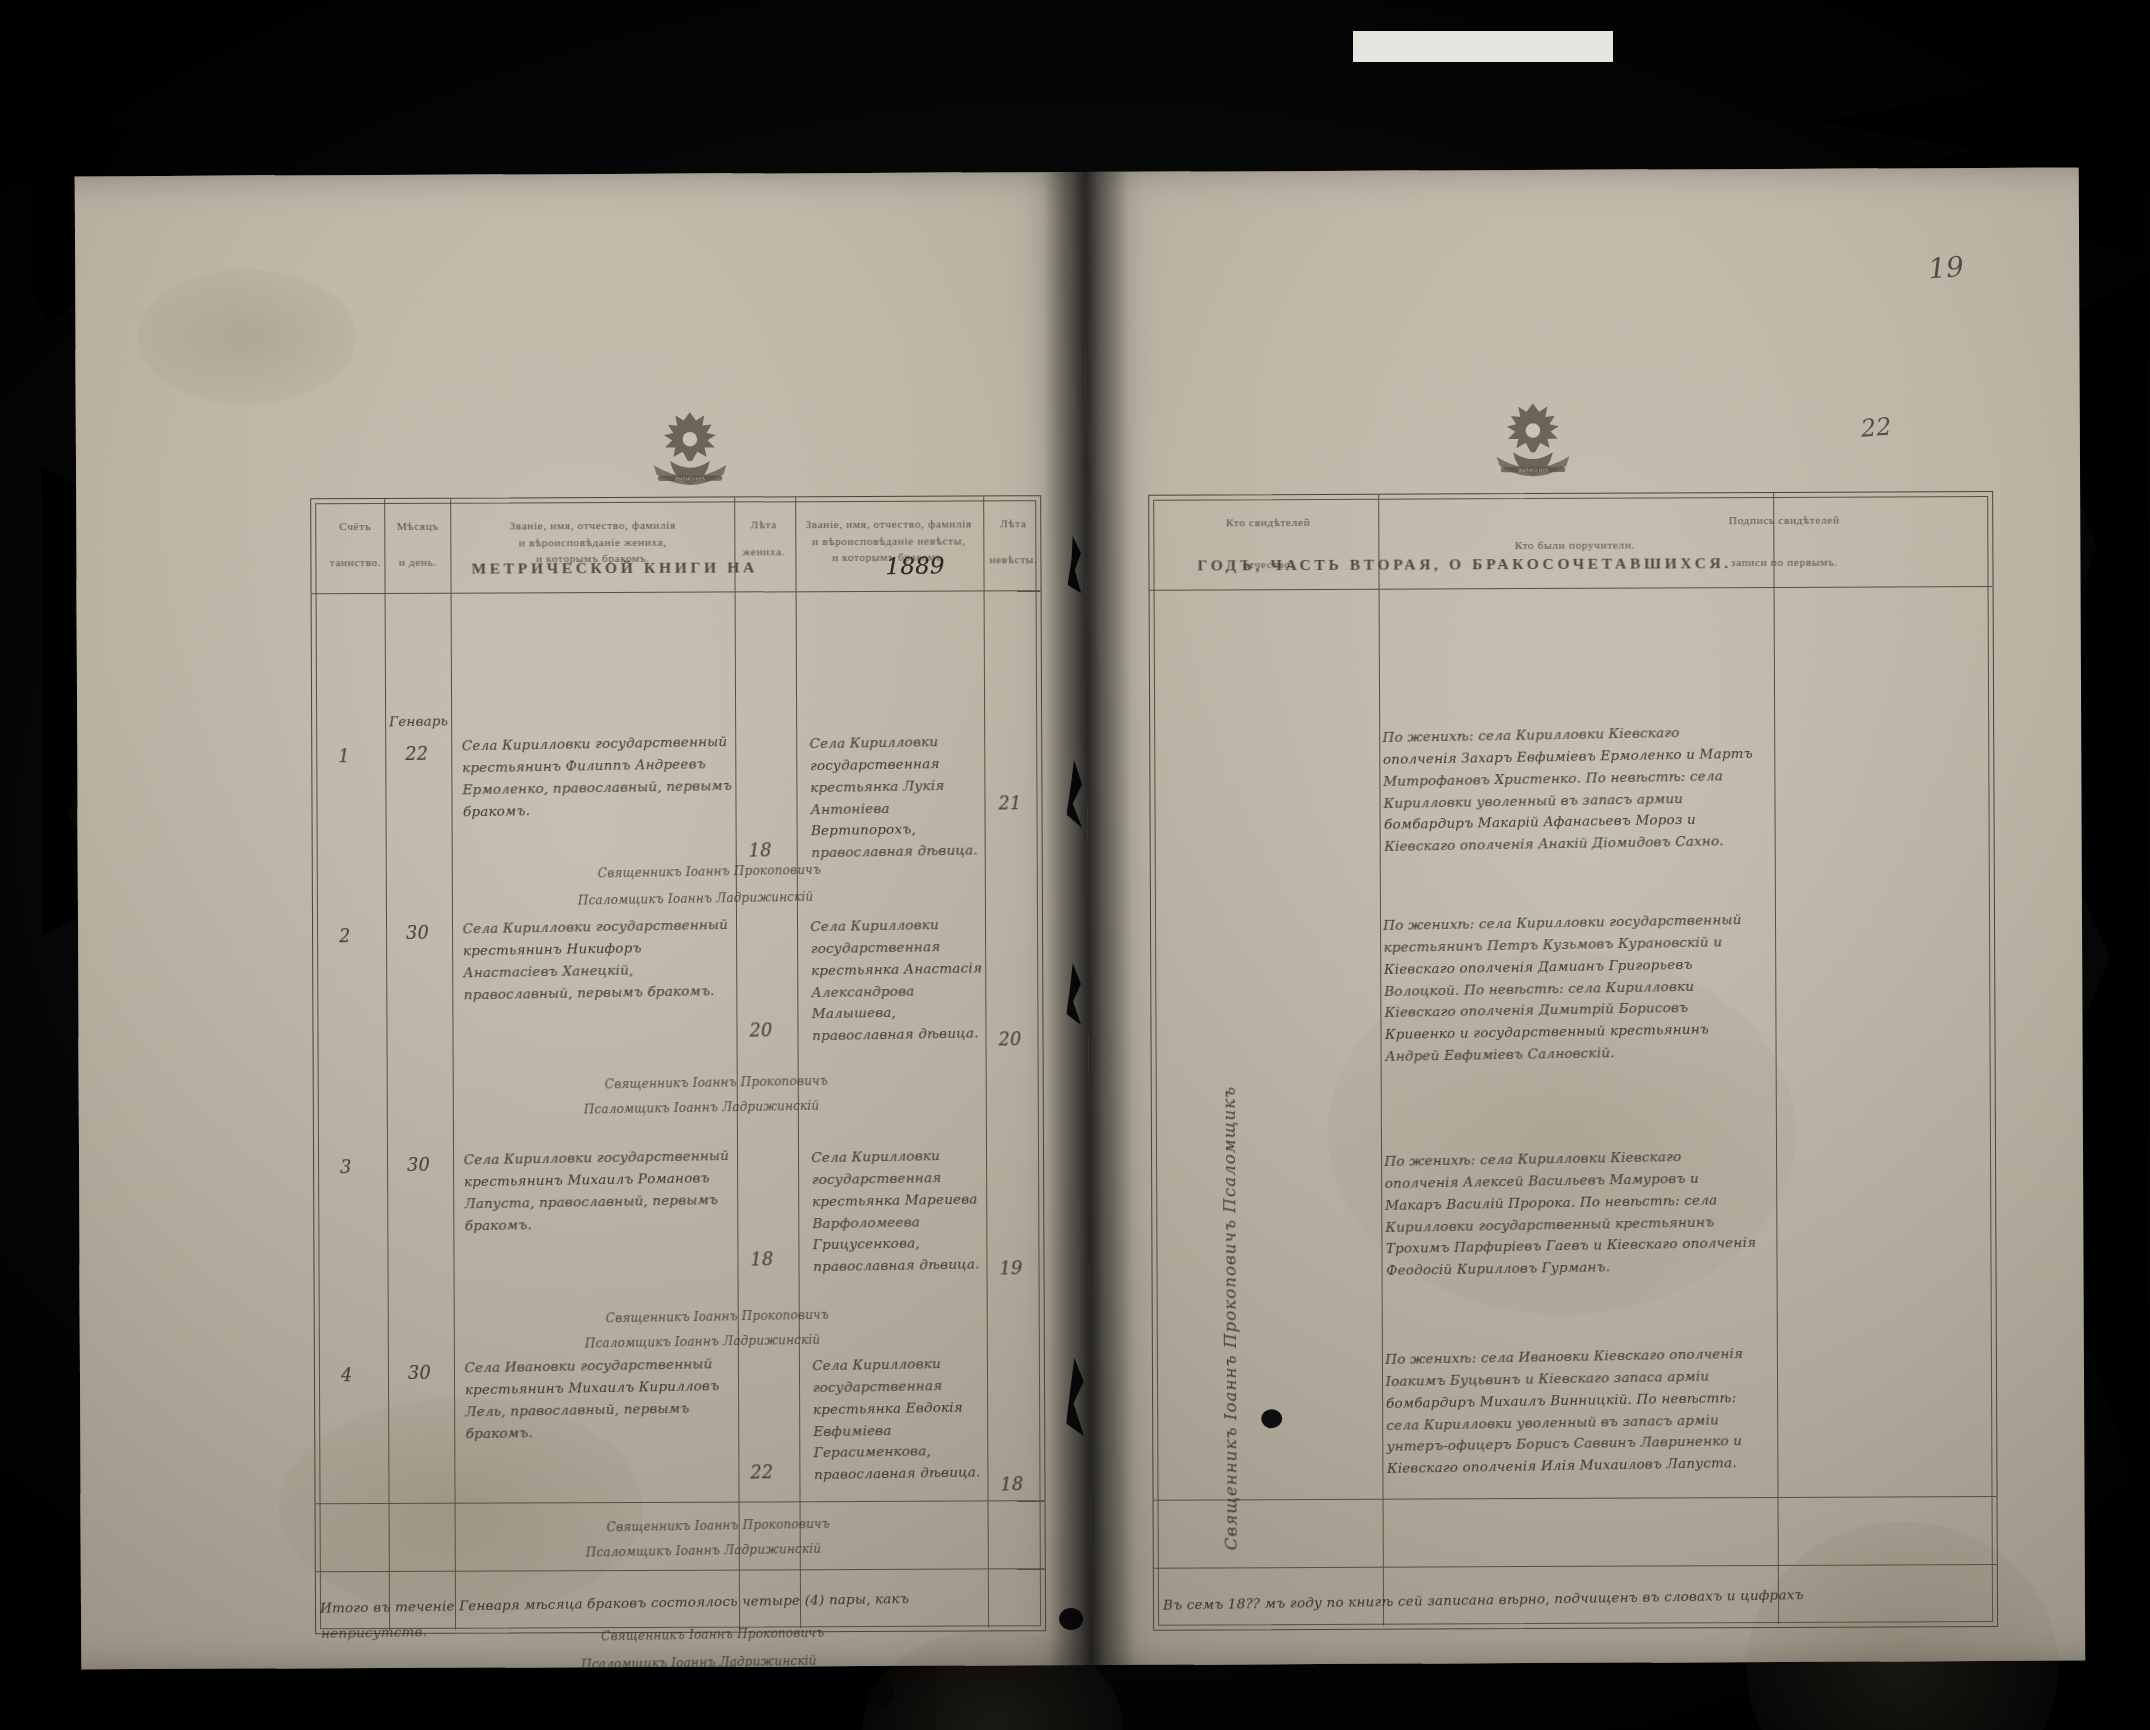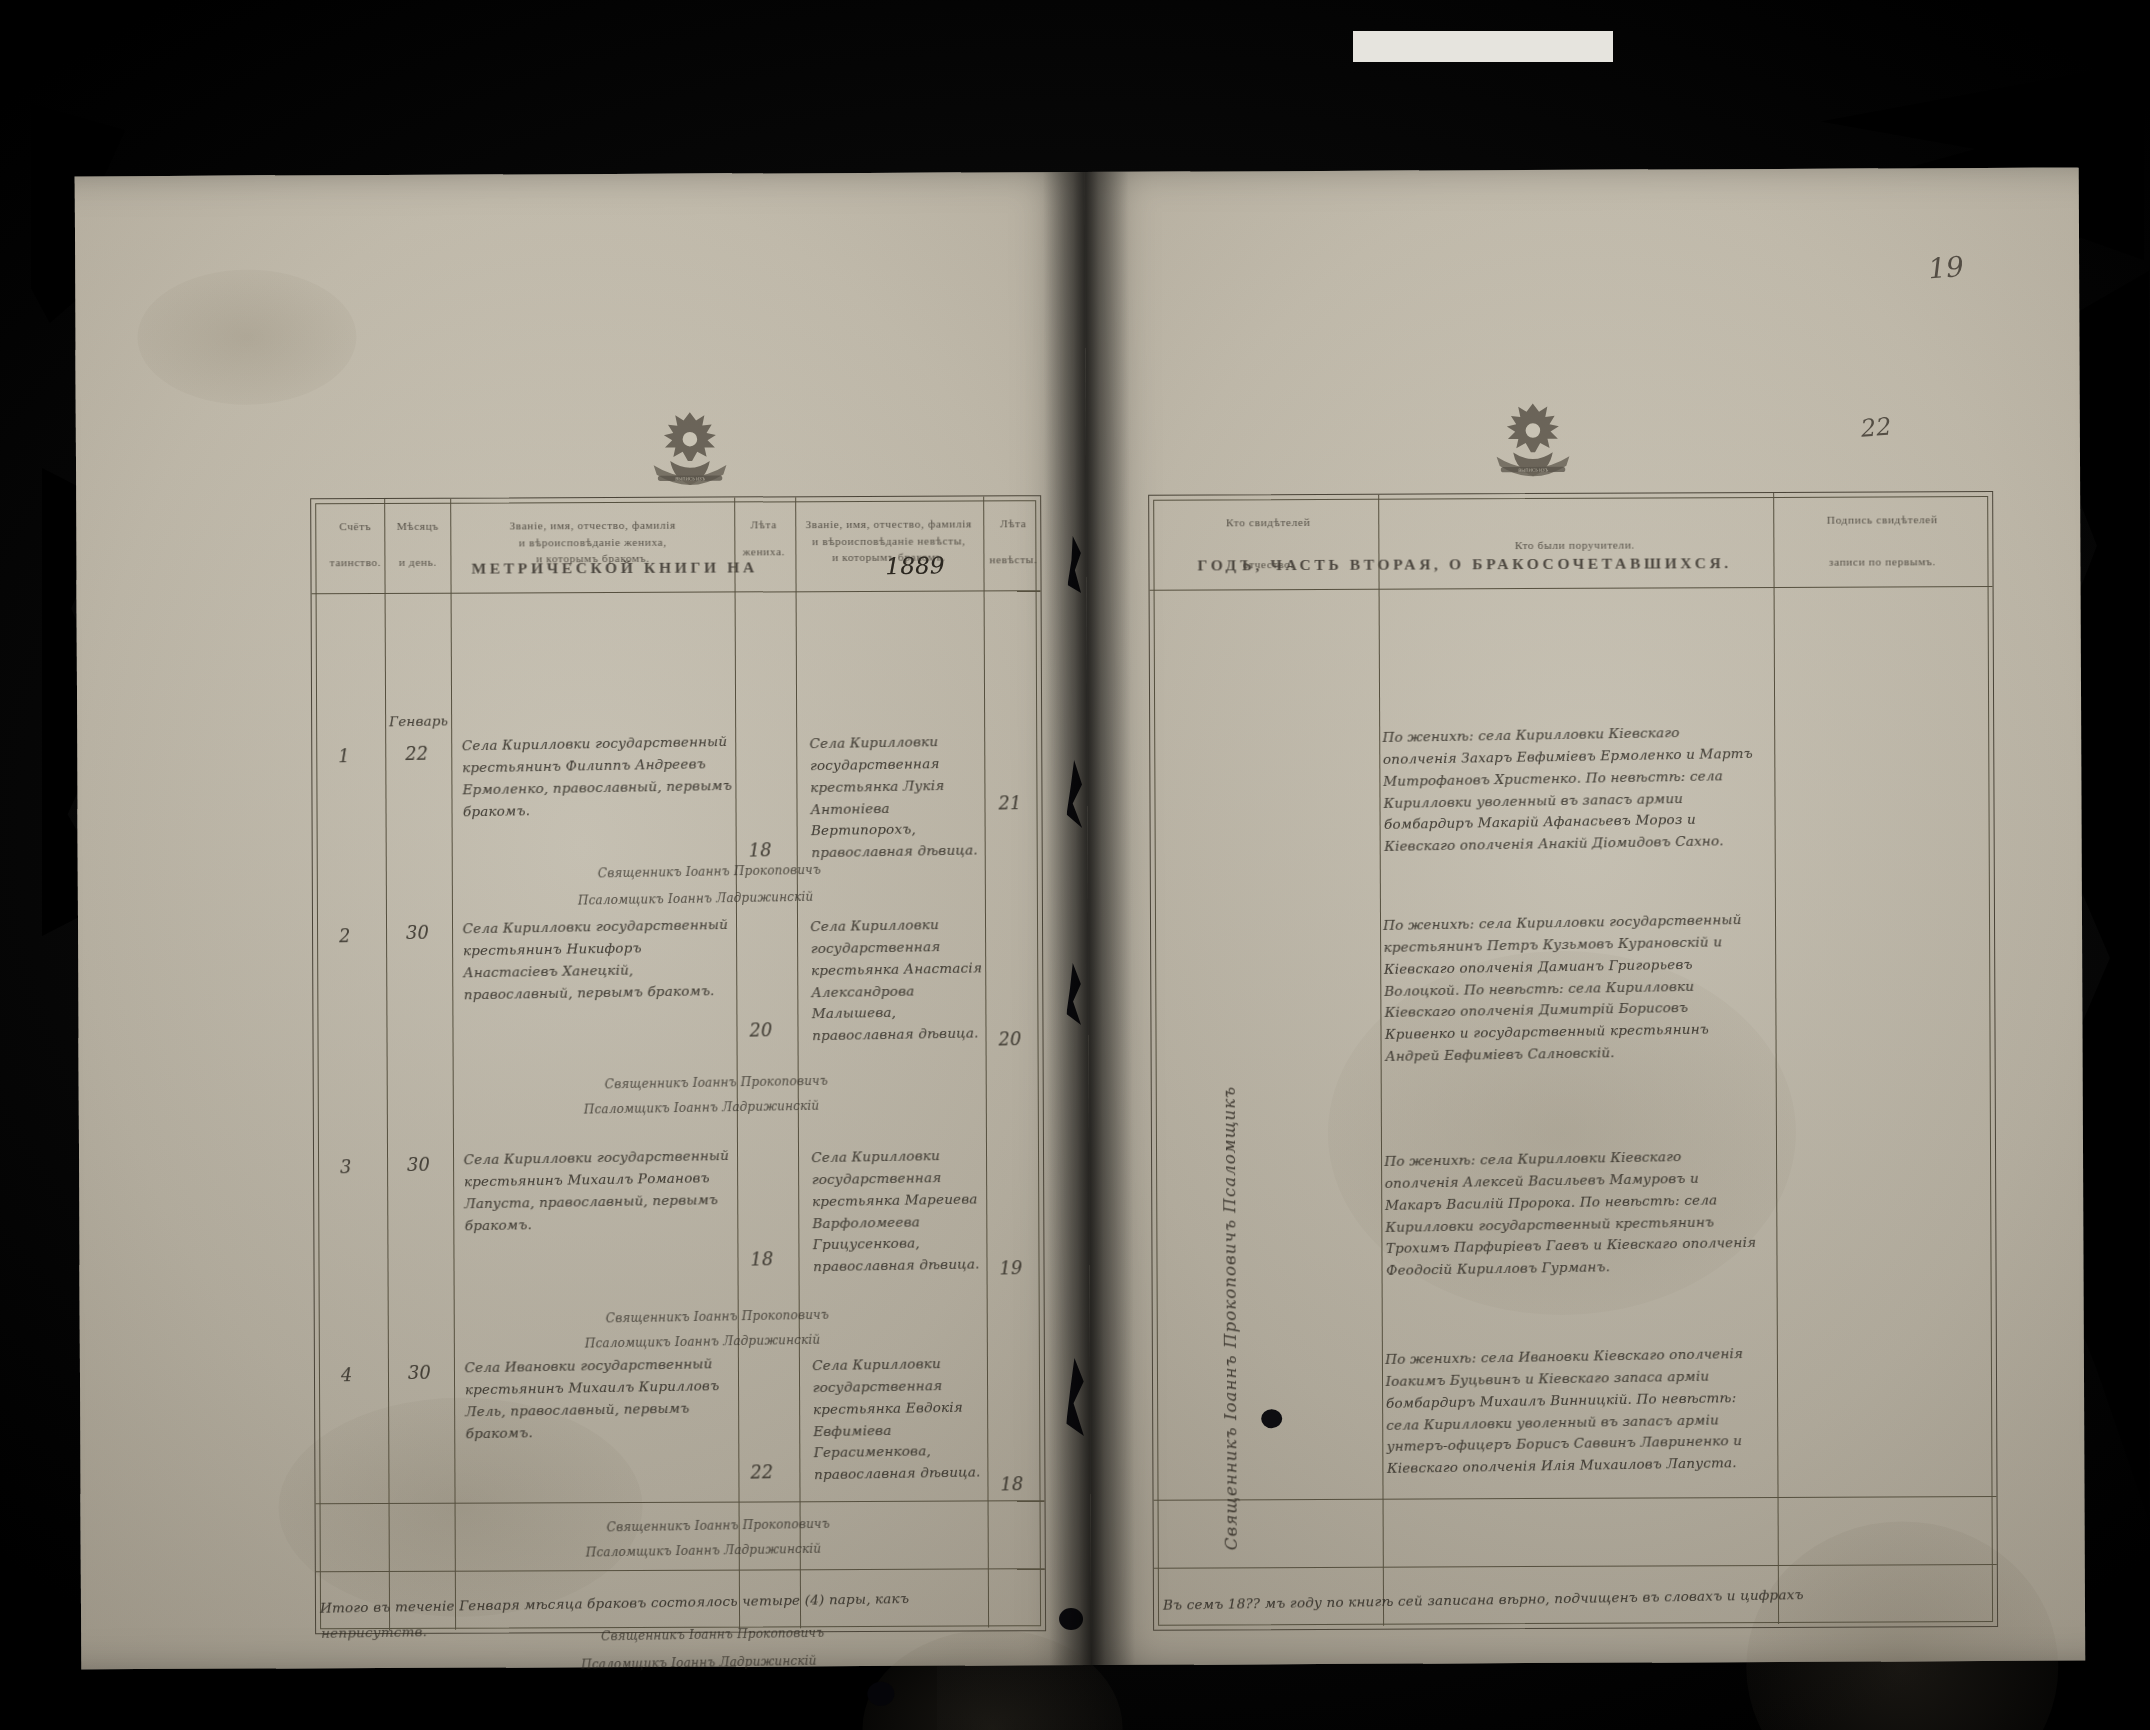--- a/index.html
+++ b/index.html
@@ -344,21 +344,21 @@
       <div class="hline" style="top:1072px;"></div>
     </div>
 
     <div class="hdr fade" style="left:1093px;top:343px;width:198px;">
       <div>Кто свидѣтелей</div>
       <div style="margin-top:25px;">отчество.</div>
     </div>
     <div class="hdr fade" style="left:1311px;top:367px;width:375px;">
       <div>Кто были поручители.</div>
     </div>
-    <div class="hdr fade" style="left:1707px;top:343px;width:198px;font-family:Liberation Serif, serif;">
+    <div class="hdr fade" style="left:1609px;top:343px;width:198px;font-family:Liberation Serif, serif;">
       <div>Подпись свидѣтелей</div>
       <div style="margin-top:25px;">записи по первымъ.</div>
     </div>
 
     <div class="hw big fade" style="left:261px;top:567px;">1</div>
     <div class="hw big fade" style="left:328px;top:565px;">22</div>
     <div class="hw mid fade" style="left:312px;top:536px;">Генварь</div>
     <div class="hw mid fade" style="left:385px;top:559px;width:271px;">Села Кирилловки государственный крестьянинъ Филиппъ Андреевъ Ермоленко, православный, первымъ бракомъ.</div>
     <div class="hw big fade" style="left:671px;top:663px;">18</div>
     <div class="hw mid fade" style="left:733px;top:559px;width:172px;">Села Кирилловки государственная крестьянка Лукія Антоніева Вертипорохъ, православная дѣвица.</div>

